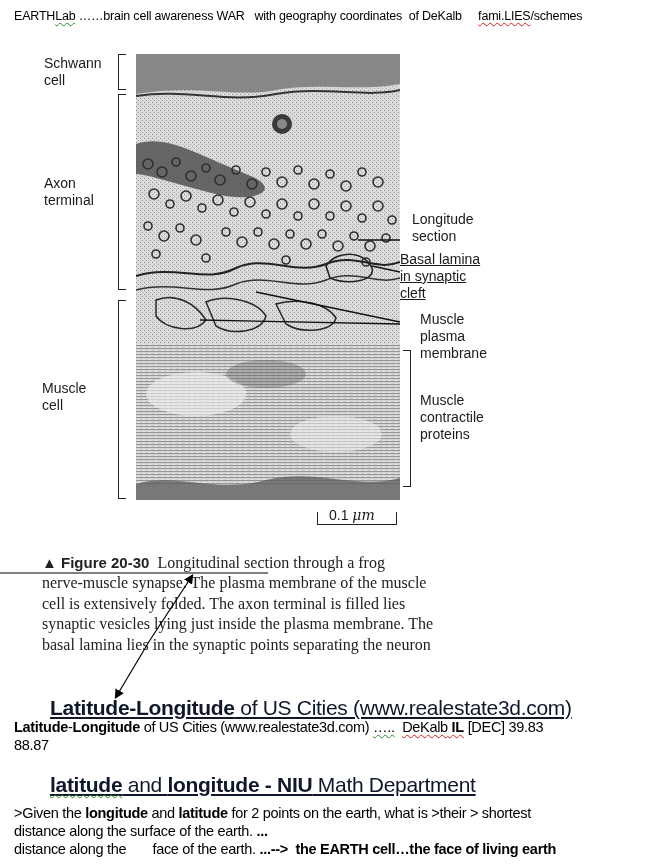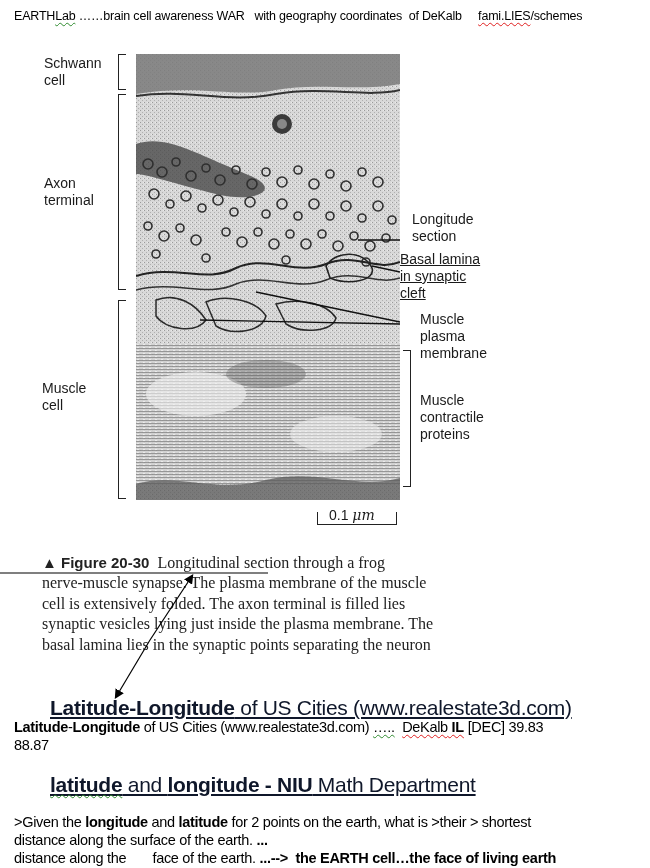--- a/index.html
+++ b/index.html
@@ -209,18 +209,18 @@
 <div class="result" style="top:699px;">
   <div class="result-title"><b>Latitude-Longitude</b><span> of US Cities (www.realestate3d.com)</span></div>
   <div class="snippet" style="margin-top:1px;">
     <div style="white-space:pre"><b>Latitude</b><span>-</span><b>Longitude</b><span> of US Cities (www.realestate3d.com) </span><span class="sq-green">…..</span><span>  </span><span class="sq-red">DeKalb</span><b class="sq-red"> IL</b><span> [DEC] 39.83</span></div>
     <div><span>88.87</span></div>
   </div>
 </div>
 
 <div class="result" style="top:776px;">
   <div class="result-title"><b class="sq-green">latitude</b><span style="white-space:pre"> and </span><b>longitude - NIU</b><span> Math Department</span></div>
-  <div class="snippet" style="margin-top:19px;">
+  <div class="snippet" style="margin-top:10px;">
     <div style="white-space:pre"><span>&gt;Given the </span><b>longitude</b><span> and </span><b>latitude</b><span> for 2 points on the earth, what is &gt;their &gt; shortest</span></div>
     <div style="white-space:pre"><span>distance along the surface of the earth. </span><b>...</b></div>
     <div style="white-space:pre"><span>distance along the       face of the earth. </span><b>...--&gt;  the EARTH cell…the face of living earth</b></div>
   </div>
 </div>
 
 </body></html>

